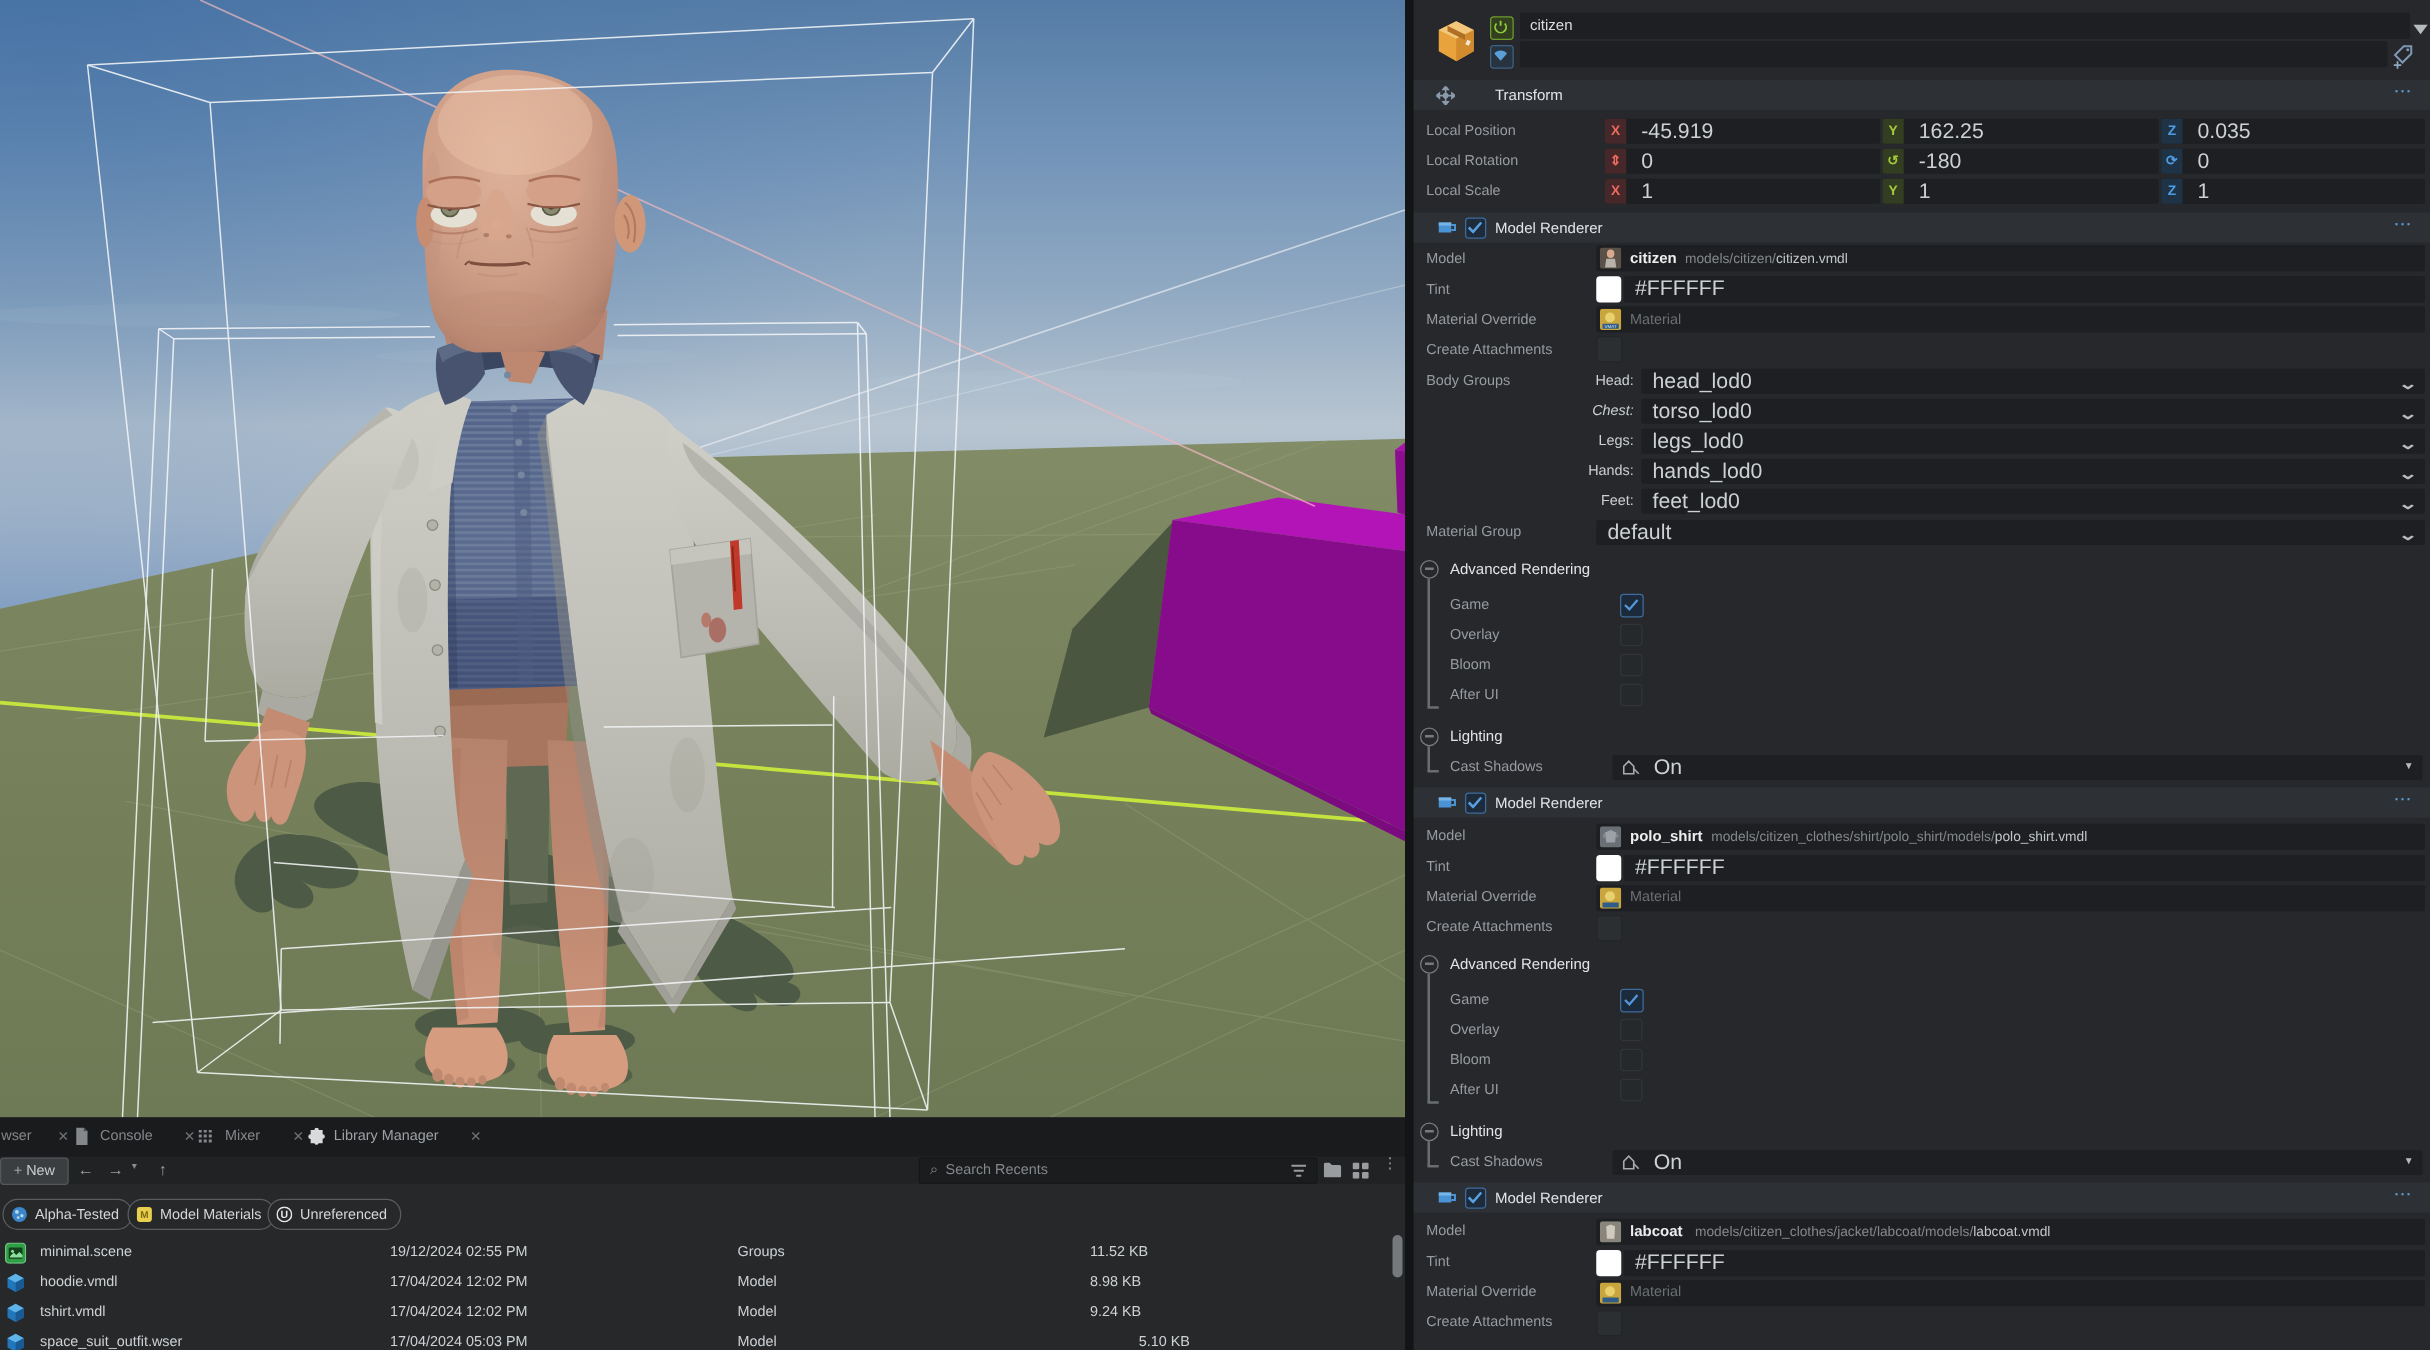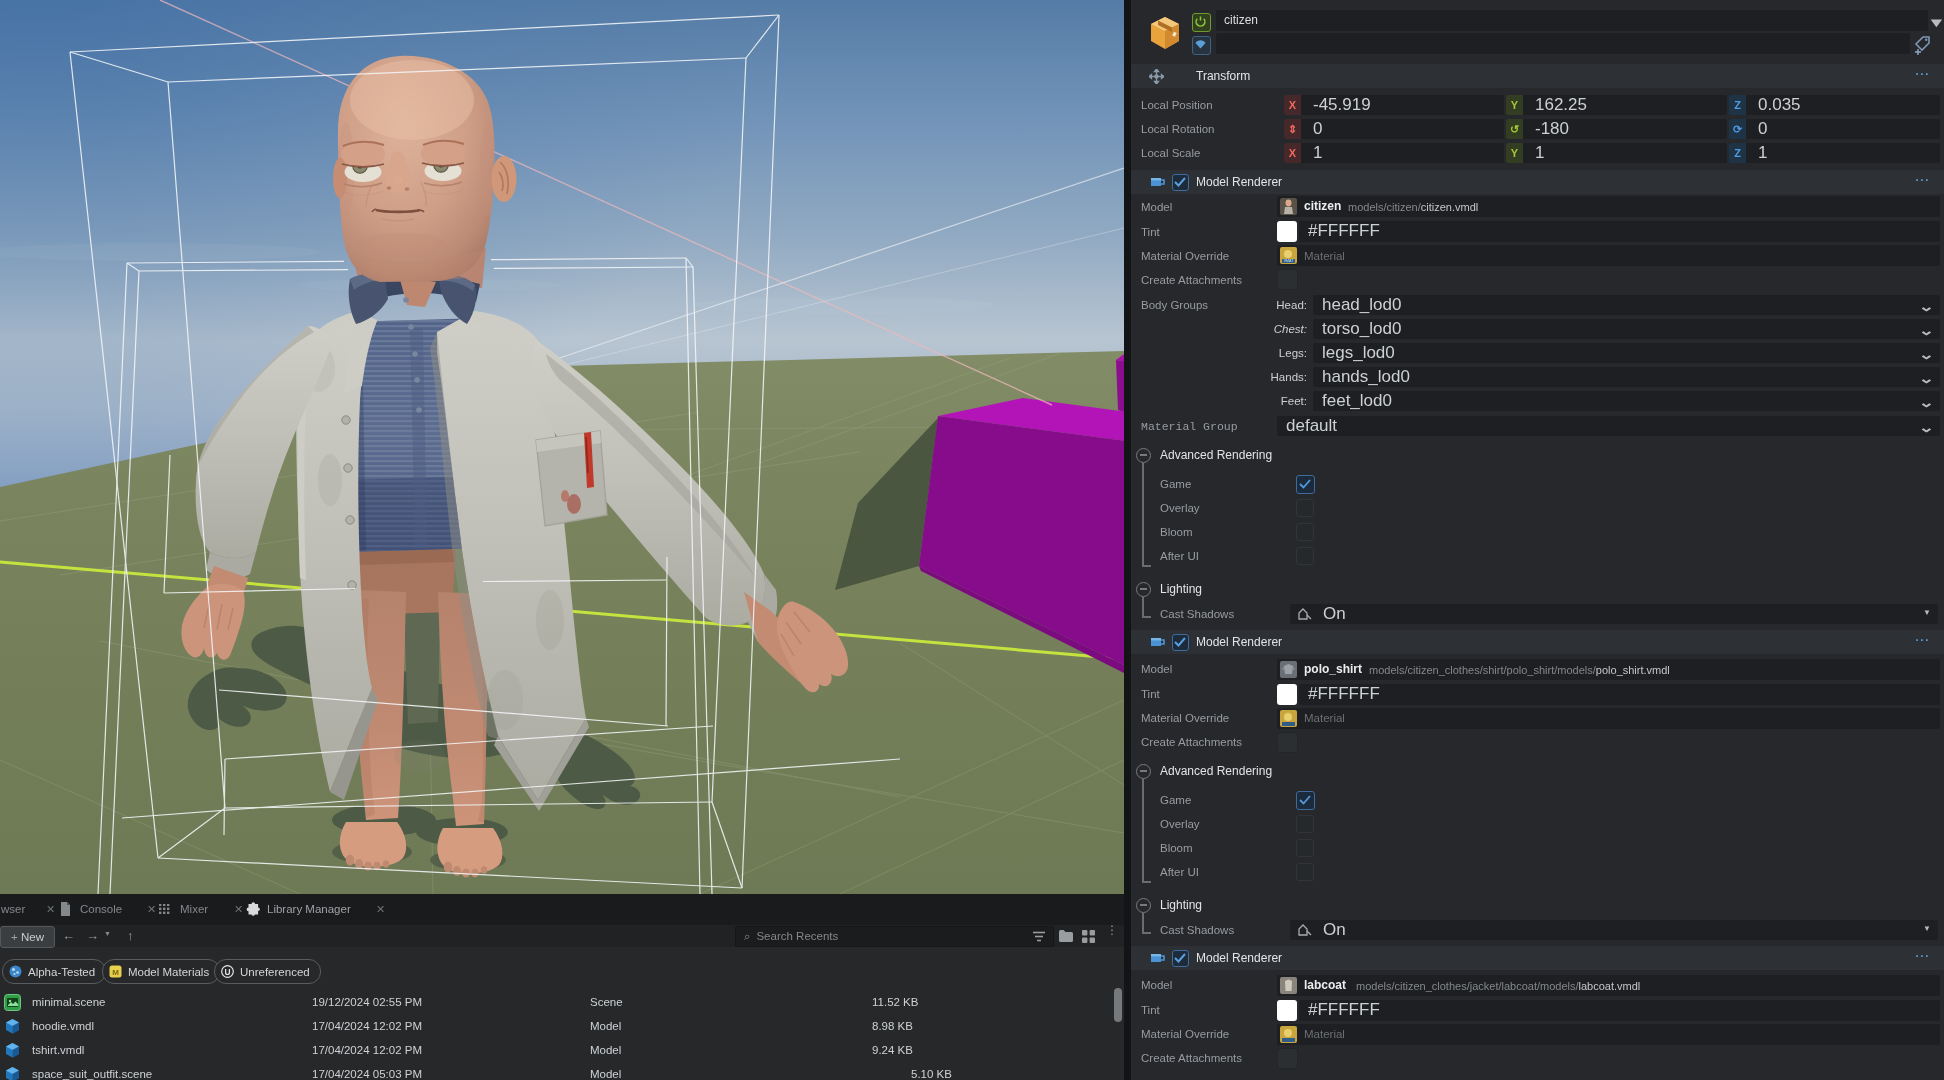--- a/index.html
+++ b/index.html
@@ -332,31 +332,31 @@
  Model Materials</div>
 <div class="chip" style="left:214px;">
  <svg width="13" height="13" viewBox="0 0 13 13" style="margin-right:6px;">
           <circle cx="6.5" cy="6.5" r="5.8" fill="none" stroke="#e3e5e7" stroke-width="1.2"></circle>
           <text x="6.5" y="9.6" font-size="8.4" font-weight="bold" fill="#e3e5e7" text-anchor="middle" font-family="Liberation Sans">U</text>
         </svg>
  Unreferenced</div>
 
 <div class="frow" style="left:32px;top:102px;">minimal.scene</div>
 <div class="frow" style="left:312px;top:102px;">19/12/2024 02:55 PM</div>
-<div class="frow" style="left:590px;top:102px;">Scene</div>
+<div class="frow" style="left:590px;top:102px;">Groups</div>
 <div class="frow" style="left:872px;top:102px;">11.52 KB</div>
 <div class="frow" style="left:32px;top:126px;">hoodie.vmdl</div>
 <div class="frow" style="left:312px;top:126px;">17/04/2024 12:02 PM</div>
 <div class="frow" style="left:590px;top:126px;">Model</div>
 <div class="frow" style="left:872px;top:126px;">8.98 KB</div>
 <div class="frow" style="left:32px;top:150px;">tshirt.vmdl</div>
 <div class="frow" style="left:312px;top:150px;">17/04/2024 12:02 PM</div>
 <div class="frow" style="left:590px;top:150px;">Model</div>
 <div class="frow" style="left:872px;top:150px;">9.24 KB</div>
-<div class="frow" style="left:32px;top:174px;">space_suit_outfit.scene</div>
+<div class="frow" style="left:32px;top:174px;">space_suit_outfit.wser</div>
 <div class="frow" style="left:312px;top:174px;">17/04/2024 05:03 PM</div>
 <div class="frow" style="left:590px;top:174px;">Model</div>
 <div class="frow" style="left:911px;top:174px;">5.10 KB</div>
 <svg style="position:absolute;left:4px;top:100px;" width="17" height="17" viewBox="0 0 17 17">
         <rect x="0.5" y="0.5" width="16" height="16" rx="3" fill="#2f9e44" stroke="#74c287"></rect>
         <rect x="3" y="4" width="11" height="9" rx="1" fill="#14401c"></rect>
         <circle cx="6" cy="7" r="1.2" fill="#8ce09d"></circle>
         <path d="M4,11 l3,-3 2,2 2.5,-2.5 2.5,2.5 v2 h-10 z" fill="#8ce09d"></path>
       </svg>
 <svg style="position:absolute;left:4px;top:124px;" width="17" height="17" viewBox="0 0 17 17">
@@ -500,21 +500,21 @@
 <div class="val" style="left:184px;top:343px;">legs_lod0</div>
 <span class="chev" style="left:790px;top:347px;">⌄</span>
 <div style="position:absolute;left:133px;top:371px;width:43px;text-align:right;color:#cdd0d2;">Hands:</div>
 <div class="inp" style="left:182px;top:367px;width:627px;"></div>
 <div class="val" style="left:184px;top:367px;">hands_lod0</div>
 <span class="chev" style="left:790px;top:371px;">⌄</span>
 <div style="position:absolute;left:133px;top:395px;width:43px;text-align:right;color:#cdd0d2;">Feet:</div>
 <div class="inp" style="left:182px;top:391px;width:627px;"></div>
 <div class="val" style="left:184px;top:391px;">feet_lod0</div>
 <span class="chev" style="left:790px;top:395px;">⌄</span>
-<div class="lbl" style="top:420px;font-family:Liberation Mono, monospace;">Material Group</div>
+<div class="lbl" style="top:420px;">Material Group</div>
 <div class="inp" style="left:146px;top:416px;width:663px;"></div>
 <div class="val" style="left:148px;top:416px;">default</div>
 <span class="chev" style="left:790px;top:420px;">⌄</span>
 <div class="circ" style="position:absolute;left:5px;top:448px;width:13px;height:13px;border:1.5px solid #787b7e;border-radius:50%;"></div>
 <div style="position:absolute;left:8.5px;top:454px;width:7.5px;height:1.5px;background:#787b7e;"></div>
 <div style="position:absolute;left:11px;top:463px;width:1.5px;height:103px;background:#6a6d70;"></div>
 <div style="position:absolute;left:11px;top:565px;width:9px;height:1.5px;background:#6a6d70;"></div>
 <div style="position:absolute;left:29px;top:448px;color:#e2e4e6;font-size:12px;">Advanced Rendering</div>
 <div class="lbl2" style="top:478px;">Game</div>
 <div style="position:absolute;left:165px;top:475px;width:17px;height:17px;background:#1c2b3b;border:1px solid #3f6c9c;border-radius:3px;"></div>

